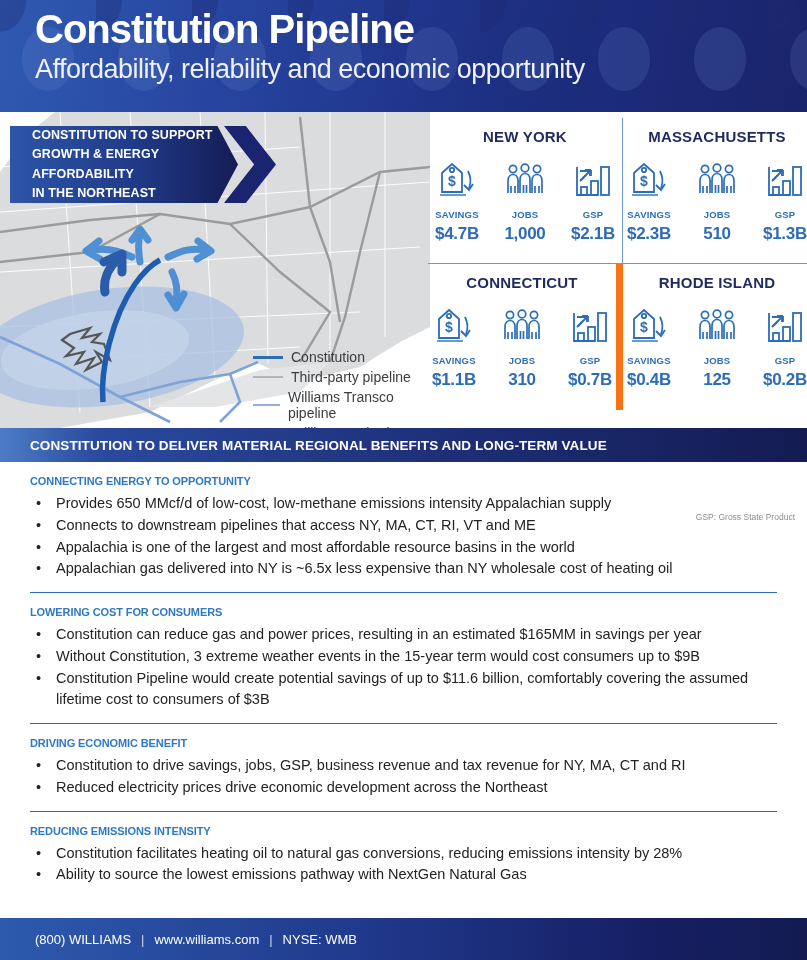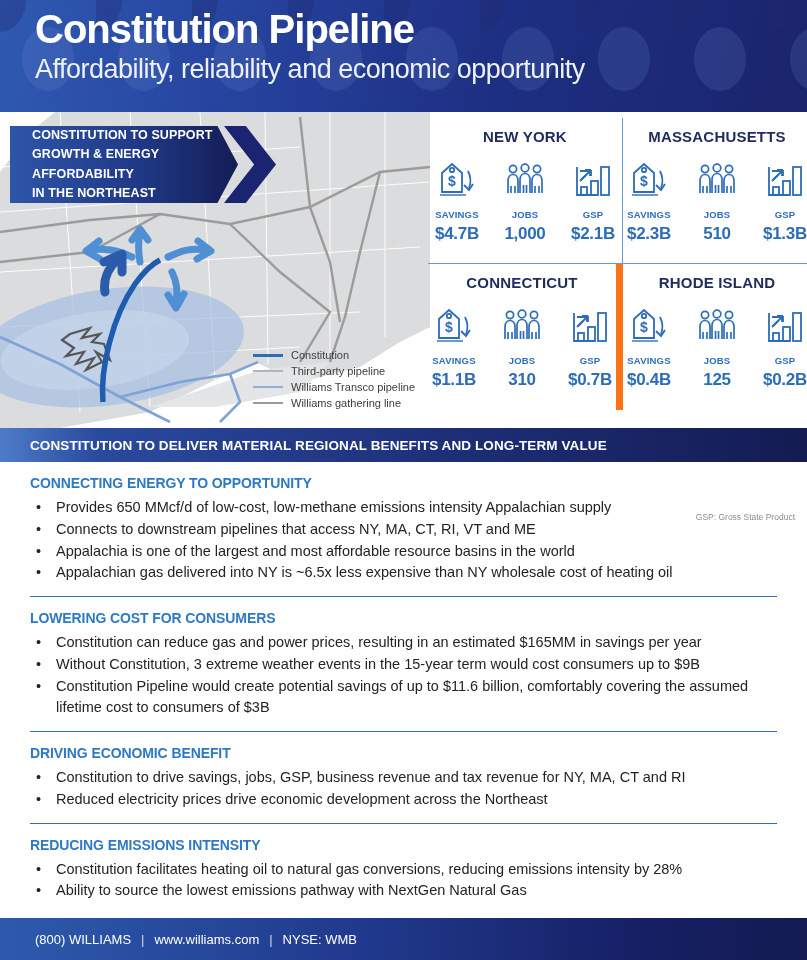--- a/index.html
+++ b/index.html
@@ -36,21 +36,21 @@
     clip-path:polygon(0 0, 42% 0, 100% 50%, 42% 100%, 0 100%, 58% 50%);
   }
 
   .map-legend { position:absolute; left:253px; top:237px; }
   .map-legend .row { display:flex; align-items:center; margin-bottom:4px; }
   .map-legend .swatch { width:30px; height:0; margin-right:8px; border-top-style:solid; }
   .sw-constitution { border-top-width:3px; border-top-color:#2d6db4; }
   .sw-thirdparty  { border-top-width:2px; border-top-color:#b4b4b4; }
   .sw-transco     { border-top-width:2px; border-top-color:#90b0da; }
   .sw-gathering   { border-top-width:2px; border-top-color:#9a9a9a; }
-  .map-legend .lbl { font-size:11px; color:#3c3c3c; }
+  .map-legend .lbl { font-size:14px; color:#3c3c3c; }
 
   .stats { position:absolute; left:428px; top:6px; width:372px; height:292px; display:grid; grid-template-columns:1fr 1fr; grid-template-rows:1fr 1fr; }
   .cell { padding-top:10px; text-align:center; }
   .cell.c0 { border-right:1px solid #6b97d2; border-bottom:1px solid #6b97d2; }
   .cell.c1 { border-bottom:1px solid #6b97d2; }
   .cell.c2 { border-right:7px solid #f97316; }
   .state-name { font-size:15px; font-weight:bold; color:#1f2a5e; letter-spacing:0.2px; margin-bottom:14px; }
   .metrics { display:flex; justify-content:center; gap:16px; }
   .metric { display:flex; flex-direction:column; align-items:center; width:52px; }
   .metric svg { width:42px; height:42px; margin-bottom:8px; }
@@ -60,21 +60,21 @@
 
   
   .value-banner {
     height:34px; flex:none; display:flex; align-items:center; padding-left:30px;
     background:linear-gradient(90deg,#4d7cc7 0%, #2a4a9e 12%, #1e2f78 55%, #131b52 100%);
   }
   .value-banner span { color:#fff; font-weight:bold; font-size:13.5px; letter-spacing:0.1px; }
 
   
   .content { flex:1; padding:0 30px; overflow:hidden; }
-  .section h3 { font-size:14px; font-weight:bold; color:#2e79c5; letter-spacing:-0.1px; margin:13px 0 6px 0; }
+  .section h3 { font-size:11px; font-weight:bold; color:#2e79c5; letter-spacing:-0.1px; margin:13px 0 6px 0; }
   .section ul { list-style:none; }
   .section li { position:relative; font-size:14.5px; color:#232323; line-height:1.5; padding-left:26px; }
   .section li::before { content:"•"; position:absolute; left:6px; color:#232323; }
   .divider { border-bottom:1.5px solid #2e6cb5; margin-top:12px; }
 
   
   .footer {
     height:42px; flex:none; display:flex; align-items:center; padding-left:35px;
     background:linear-gradient(90deg,#2d5aad 0%, #20398c 45%, #161f63 80%, #131b52 100%);
   }

